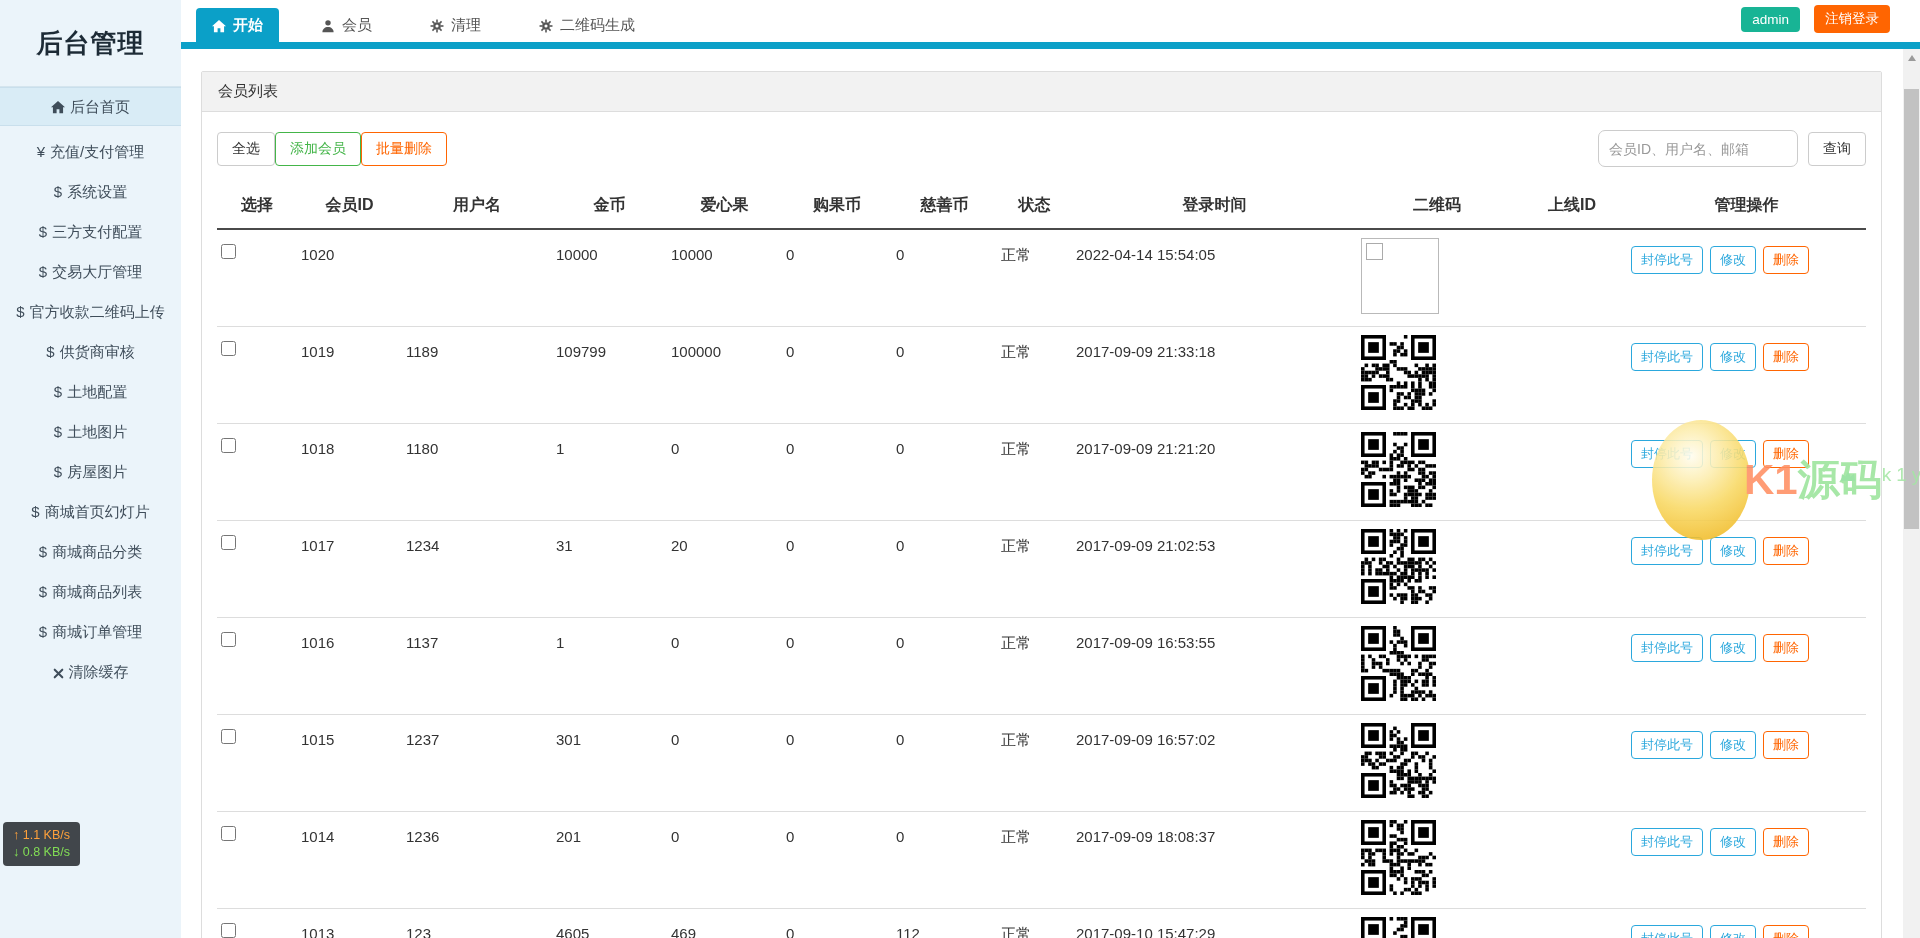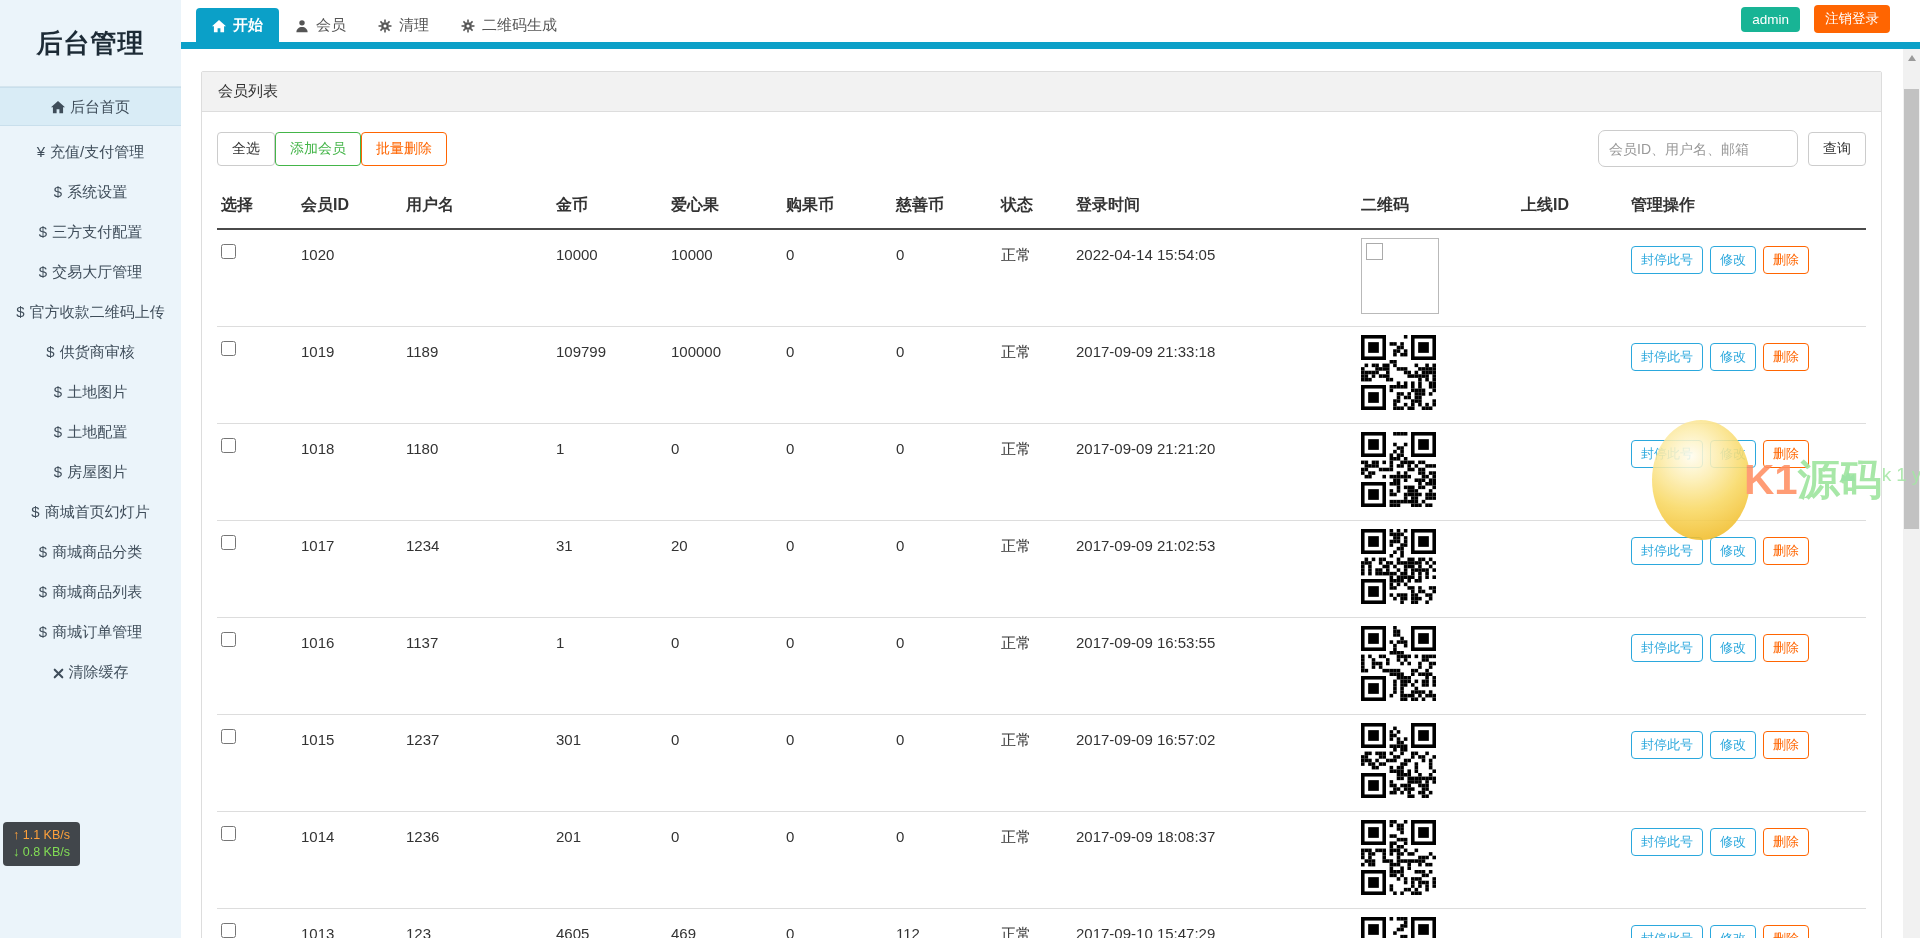--- a/index.html
+++ b/index.html
@@ -37,21 +37,21 @@
   }
   .net-up { color:#ffa13b; }
   .net-down { color:#82dd55; }
 
   
   .main { flex:1; position:relative; background:#fff; min-width:0; }
   .topbar {
     height:42px; display:flex; align-items:flex-end; justify-content:space-between;
     padding:0 30px 0 15px; background:#fff;
   }
-  .tabs { display:flex; align-items:flex-end; }
+  .tabs { display:flex; align-items:flex-end; gap:26px; }
   .tab {
     height:34px; padding:0 16px; font-size:15px; color:#555;
     display:flex; align-items:center; gap:7px; cursor:pointer; white-space:nowrap;
   }
   .tab.active { background:var(--teal); color:#fff; border-radius:4px 4px 0 0; font-weight:bold; }
   .topbar-right { display:flex; gap:14px; align-items:center; padding-bottom:9px; }
   .btn-admin {
     background:var(--green); color:#fff; border:none; border-radius:4px;
     padding:5px 11px; font-size:13.5px; cursor:pointer; font-family:inherit;
   }
@@ -80,21 +80,21 @@
   .toolbar-right { display:flex; gap:10px; align-items:center; }
   .search-input {
     width:200px; height:37px; box-sizing:border-box; border:1px solid #ccc;
     border-radius:7px; padding:0 10px; font-size:14px; color:#333; font-family:inherit;
   }
   .search-input::placeholder { color:#999; }
 
   
   table { width:100%; border-collapse:collapse; table-layout:fixed; }
   th {
-    text-align:left; font-size:16px; color:#333; font-weight:bold;
+    text-align:center; font-size:16px; color:#333; font-weight:bold;
     padding:10px 4px 12px; border-bottom:2px solid #4a4a4a; white-space:nowrap;
   }
   tbody tr { height:97px; border-bottom:1px solid #ddd; }
   td { vertical-align:top; padding:16px 4px 0; font-size:15px; color:#333; }
   td.qr-cell { padding-top:8px; }
   td.cb-cell  { padding-top:14px; }
   input[type=checkbox] { width:15px; height:15px; margin:0; cursor:pointer; }
 
   .act-btn {
     border-radius:4px; padding:4px 9px; font-size:13px; background:#fff;
@@ -146,22 +146,22 @@
     <nav class="menu">
         <div class="menu-item active"><span class="icon"><svg viewBox="0 0 16 16" width="14" height="14">
               <path d="M8 1L0 8.2h2.2V15h4.2v-4.4h3.2V15h4.2V8.2H16z" fill="currentColor"></path>
             </svg></span><span>后台首页</span></div>
         <div class="menu-item"><span class="icon txticon">¥</span><span>充值/支付管理</span></div>
         <div class="menu-item"><span class="icon txticon">$</span><span>系统设置</span></div>
         <div class="menu-item"><span class="icon txticon">$</span><span>三方支付配置</span></div>
         <div class="menu-item"><span class="icon txticon">$</span><span>交易大厅管理</span></div>
         <div class="menu-item"><span class="icon txticon">$</span><span>官方收款二维码上传</span></div>
         <div class="menu-item"><span class="icon txticon">$</span><span>供货商审核</span></div>
+        <div class="menu-item"><span class="icon txticon">$</span><span>土地配置</span></div>
         <div class="menu-item"><span class="icon txticon">$</span><span>土地图片</span></div>
-        <div class="menu-item"><span class="icon txticon">$</span><span>土地配置</span></div>
         <div class="menu-item"><span class="icon txticon">$</span><span>房屋图片</span></div>
         <div class="menu-item"><span class="icon txticon">$</span><span>商城首页幻灯片</span></div>
         <div class="menu-item"><span class="icon txticon">$</span><span>商城商品分类</span></div>
         <div class="menu-item"><span class="icon txticon">$</span><span>商城商品列表</span></div>
         <div class="menu-item"><span class="icon txticon">$</span><span>商城订单管理</span></div>
         <div class="menu-item"><span class="icon"><svg viewBox="0 0 16 16" width="11" height="11">
               <path d="M2.5 2.5l11 11M13.5 2.5l-11 11" stroke="currentColor" stroke-width="3" stroke-linecap="round"></path>
             </svg></span><span>清除缓存</span></div>
       </nav>
     <div class="net-badge">

